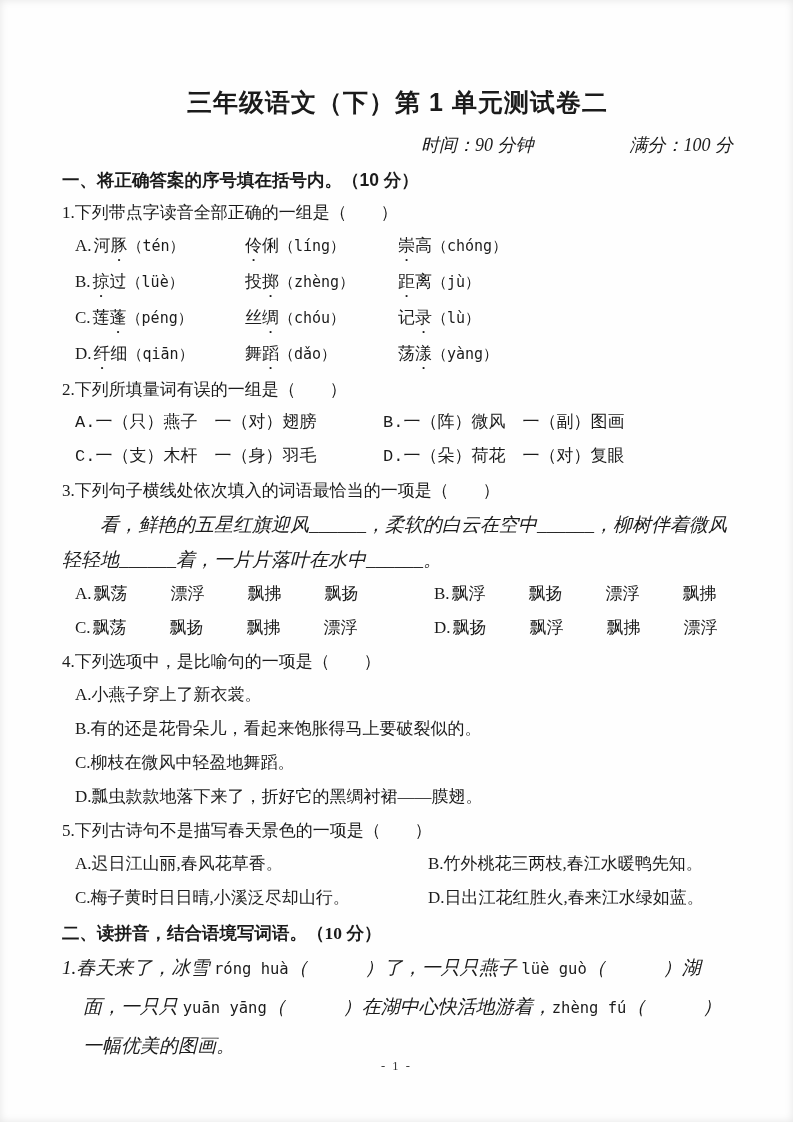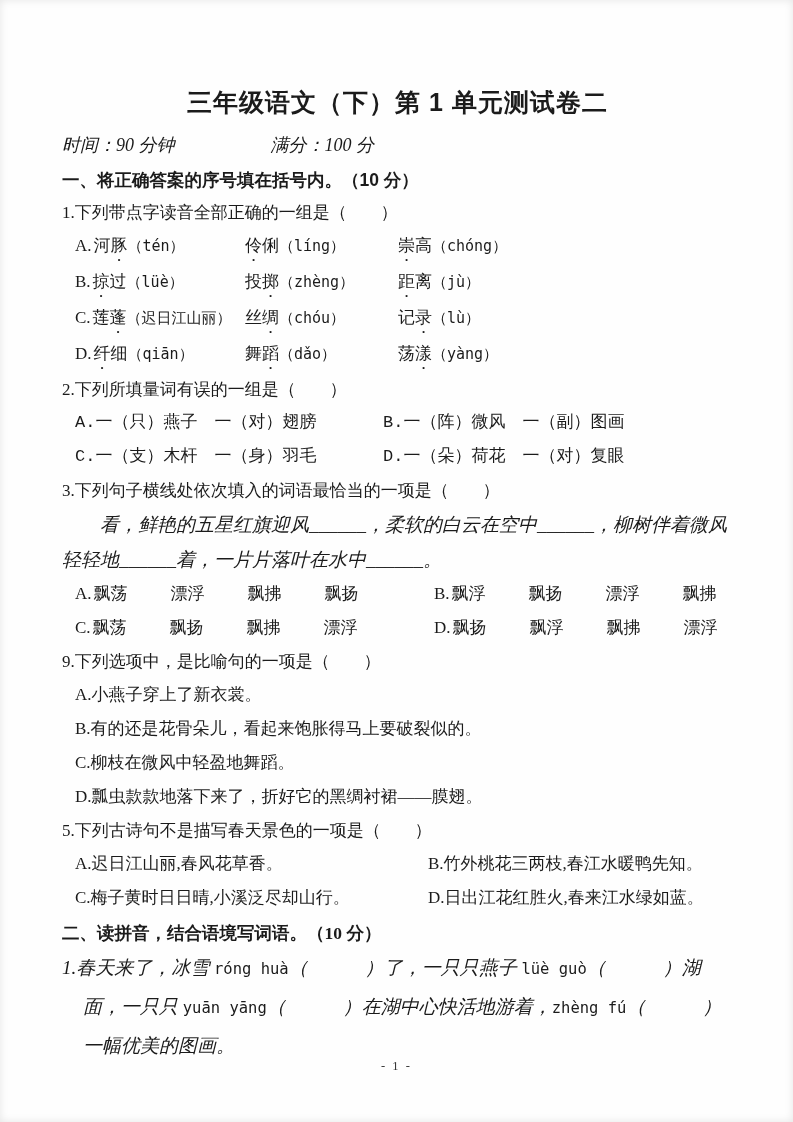--- a/index.html
+++ b/index.html
@@ -15,21 +15,21 @@
     font-size:17px;line-height:34px;
     box-sizing:border-box;
   }
   .title{
     text-align:center;
     font-family:"Liberation Sans","DejaVu Sans",sans-serif;
     font-weight:700;font-size:25px;line-height:32px;
     letter-spacing:1px;margin:0 0 14px 0;
   }
   .subtitle{
-    display:flex;justify-content:flex-start;gap:96px;
+    display:flex;justify-content:flex-end;gap:96px;
     font-style:italic;font-size:18px;line-height:26px;margin-bottom:6px;
   }
   .sec-heading{
     font-family:"Liberation Sans","DejaVu Sans",sans-serif;
     font-weight:700;font-size:17.5px;line-height:32px;
   }
   .sec-heading.second{margin-top:2px;font-family:Liberation Serif, serif;}
   .stem{line-height:33px;}
   .optrow{padding-left:13px;line-height:34px;}
   .q1row{display:grid;grid-template-columns:170px 153px 1fr;}
@@ -85,21 +85,21 @@
     <span class="cell"><span></span><span class="dot">崇</span><span>高</span><span class="py">（chóng）</span></span>
   </div>
 
   <div class="optrow q1row">
     <span class="cell"><span class="lbl">B.</span><span></span><span class="dot">掠</span><span>过</span><span class="py">（lüè）</span></span>
     <span class="cell"><span>投</span><span class="dot">掷</span><span></span><span class="py">（zhèng）</span></span>
     <span class="cell"><span></span><span class="dot">距</span><span>离</span><span class="py">（jù）</span></span>
   </div>
 
   <div class="optrow q1row">
-    <span class="cell"><span class="lbl">C.</span><span>莲</span><span class="dot">蓬</span><span></span><span class="py">（迟日江山丽）</span></span>
+    <span class="cell"><span class="lbl">C.</span><span>莲</span><span class="dot">蓬</span><span></span><span class="py">（péng）</span></span>
     <span class="cell"><span>丝</span><span class="dot">绸</span><span></span><span class="py">（chóu）</span></span>
     <span class="cell"><span>记</span><span class="dot">录</span><span></span><span class="py">（lù）</span></span>
   </div>
 
   <div class="optrow q1row">
     <span class="cell"><span class="lbl">D.</span><span></span><span class="dot">纤</span><span>细</span><span class="py">（qiān）</span></span>
     <span class="cell"><span>舞</span><span class="dot">蹈</span><span></span><span class="py">（dǎo）</span></span>
     <span class="cell"><span>荡</span><span class="dot">漾</span><span></span><span class="py">（yàng）</span></span>
   </div>
 
@@ -117,21 +117,21 @@
   <p class="passage">看，鲜艳的五星红旗迎风______，柔软的白云在空中______，柳树伴着微风轻轻地______着，一片片落叶在水中______。</p>
   <div class="optrow q3row">
     <span class="q3opt"><span class="lbl">A.</span><span class="w">飘荡</span><span class="w">漂浮</span><span class="w">飘拂</span><span class="w">飘扬</span></span>
     <span class="q3opt"><span class="lbl">B.</span><span class="w">飘浮</span><span class="w">飘扬</span><span class="w">漂浮</span><span class="w">飘拂</span></span>
   </div>
   <div class="optrow q3row">
     <span class="q3opt"><span class="lbl">C.</span><span class="w">飘荡</span><span class="w">飘扬</span><span class="w">飘拂</span><span class="w">漂浮</span></span>
     <span class="q3opt"><span class="lbl">D.</span><span class="w">飘扬</span><span class="w">飘浮</span><span class="w">飘拂</span><span class="w">漂浮</span></span>
   </div>
 
-  <div class="stem">9.下列选项中，是比喻句的一项是（　　）</div>
+  <div class="stem">4.下列选项中，是比喻句的一项是（　　）</div>
   <div class="optrow">A.小燕子穿上了新衣裳。</div>
   <div class="optrow">B.有的还是花骨朵儿，看起来饱胀得马上要破裂似的。</div>
   <div class="optrow">C.柳枝在微风中轻盈地舞蹈。</div>
   <div class="optrow">D.瓢虫款款地落下来了，折好它的黑绸衬裙——膜翅。</div>
 
   <div class="stem">5.下列古诗句不是描写春天景色的一项是（　　）</div>
   <div class="optrow q5row">
     <span>A.迟日江山丽,春风花草香。</span>
     <span>B.竹外桃花三两枝,春江水暖鸭先知。</span>
   </div>

